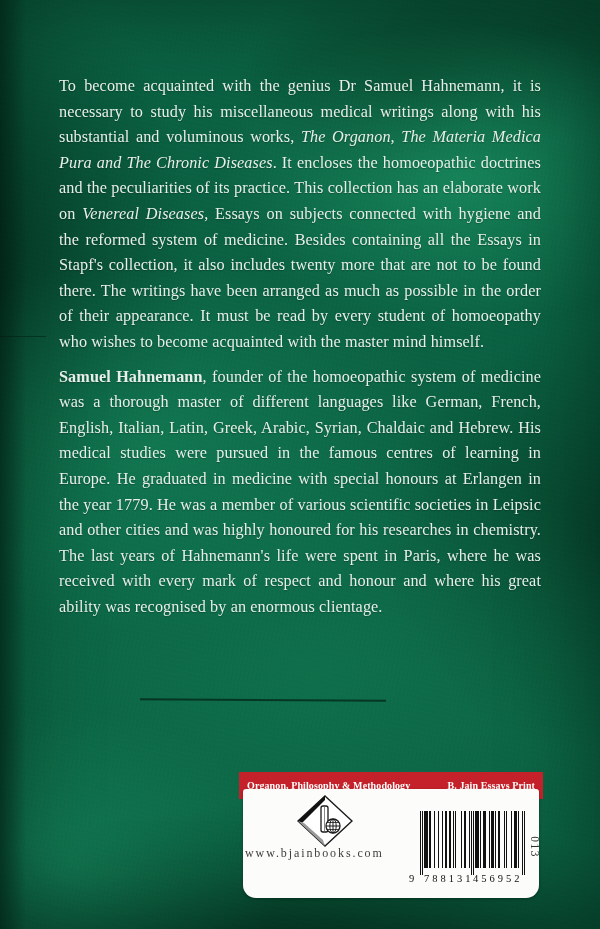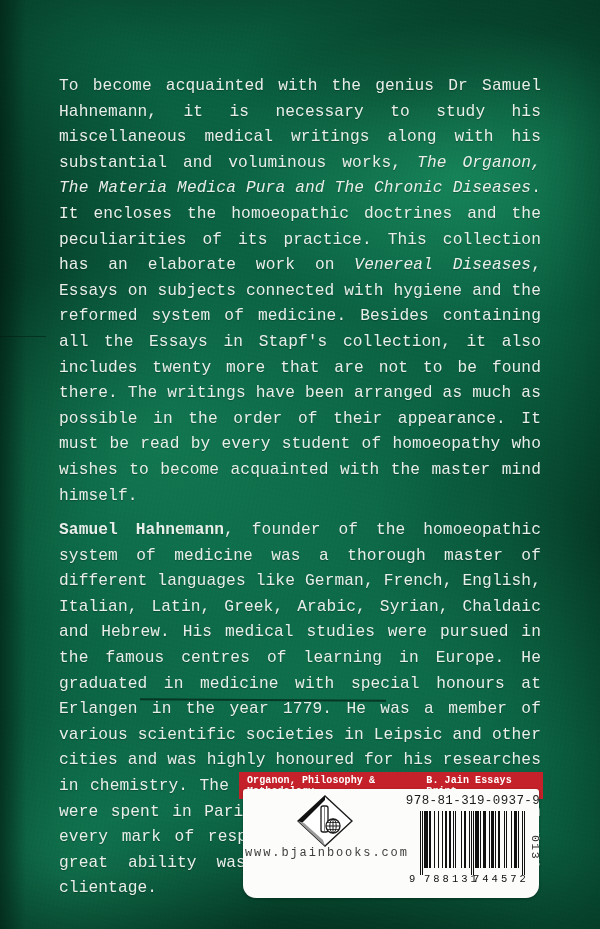--- a/index.html
+++ b/index.html
@@ -1,18 +1,18 @@
 <!DOCTYPE html>
 <html><head>
 <meta charset="utf-8">
 <style>
   html,body{margin:0;padding:0;background:#222;}
   #cover{
     position:relative;width:600px;height:929px;overflow:hidden;
-    font-family:Liberation Mono, monospace;
+    font-family:Liberation Serif, serif;
     background-color:#0b6243;
     background-image:
       radial-gradient(ellipse 340px 220px at 76% 19%, rgba(32,160,108,.55), transparent 70%),
       radial-gradient(ellipse 420px 260px at 26% 48%, rgba(24,140,95,.50), transparent 72%),
       radial-gradient(ellipse 500px 300px at 52% 72%, rgba(20,128,86,.45), transparent 75%),
       radial-gradient(ellipse 300px 220px at 12% 93%, rgba(26,146,100,.45), transparent 70%),
       radial-gradient(ellipse 240px 160px at 68% 9%, rgba(4,48,30,.55), transparent 70%),
       radial-gradient(ellipse 300px 420px at -2% 28%, rgba(3,38,24,.60), transparent 70%),
       radial-gradient(ellipse 340px 300px at 103% 58%, rgba(4,44,28,.55), transparent 72%),
       radial-gradient(ellipse 520px 200px at 50% 103%, rgba(3,34,21,.62), transparent 78%),
@@ -107,21 +107,20 @@
       <rect x="24" y="11" width="7" height="26" rx="2" fill="#ffffff" stroke="#1a1a1a" stroke-width="1.3"></rect>
       <line x1="27.5" y1="12" x2="27.5" y2="36" stroke="#888" stroke-width="1"></line>
       <circle cx="36" cy="31" r="7" fill="#ffffff" stroke="#1a1a1a" stroke-width="1.3"></circle>
       <line x1="29" y1="31" x2="43" y2="31" stroke="#1a1a1a" stroke-width="1"></line>
       <line x1="36" y1="24" x2="36" y2="38" stroke="#1a1a1a" stroke-width="1"></line>
       <ellipse cx="36" cy="31" rx="3.2" ry="7" fill="none" stroke="#1a1a1a" stroke-width="1"></ellipse>
       <line x1="30" y1="27.5" x2="42" y2="27.5" stroke="#1a1a1a" stroke-width=".8"></line>
       <line x1="30" y1="34.5" x2="42" y2="34.5" stroke="#1a1a1a" stroke-width=".8"></line>
     </svg>
     <div id="website">www.bjainbooks.com</div>
-    <div id="isbn-number">978-81-319-0937-9</div>
     <svg id="barcode-svg" width="105" height="64" viewBox="0 0 95 64" preserveAspectRatio="none" shape-rendering="crispEdges">
         <rect x="0" y="0" width="1" height="64" fill="#111111"></rect>
         <rect x="2" y="0" width="1" height="64" fill="#111111"></rect>
         <rect x="4" y="0" width="1" height="57" fill="#111111"></rect>
         <rect x="5" y="0" width="1" height="57" fill="#111111"></rect>
         <rect x="6" y="0" width="1" height="57" fill="#111111"></rect>
         <rect x="8" y="0" width="1" height="57" fill="#111111"></rect>
         <rect x="9" y="0" width="1" height="57" fill="#111111"></rect>
         <rect x="13" y="0" width="1" height="57" fill="#111111"></rect>
         <rect x="16" y="0" width="1" height="57" fill="#111111"></rect>
@@ -155,16 +154,16 @@
         <rect x="82" y="0" width="1" height="57" fill="#111111"></rect>
         <rect x="85" y="0" width="1" height="57" fill="#111111"></rect>
         <rect x="86" y="0" width="1" height="57" fill="#111111"></rect>
         <rect x="87" y="0" width="1" height="57" fill="#111111"></rect>
         <rect x="89" y="0" width="1" height="57" fill="#111111"></rect>
         <rect x="92" y="0" width="1" height="64" fill="#111111"></rect>
         <rect x="94" y="0" width="1" height="64" fill="#111111"></rect>
       </svg>
     <span class="bc-digit" id="bc-first">9</span>
     <span class="bc-digit" id="bc-g1">788131</span>
-    <span class="bc-digit" id="bc-g2">744572</span>
+    <span class="bc-digit" id="bc-g2">456952</span>
     <span id="side-code">013</span>
   </div>
 </div>
 
 </body></html>

